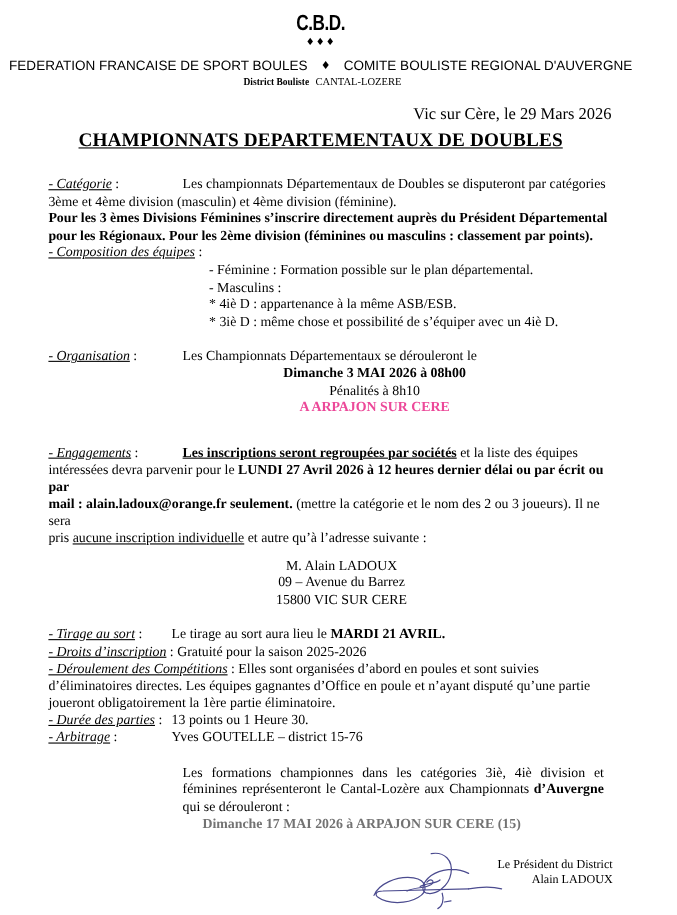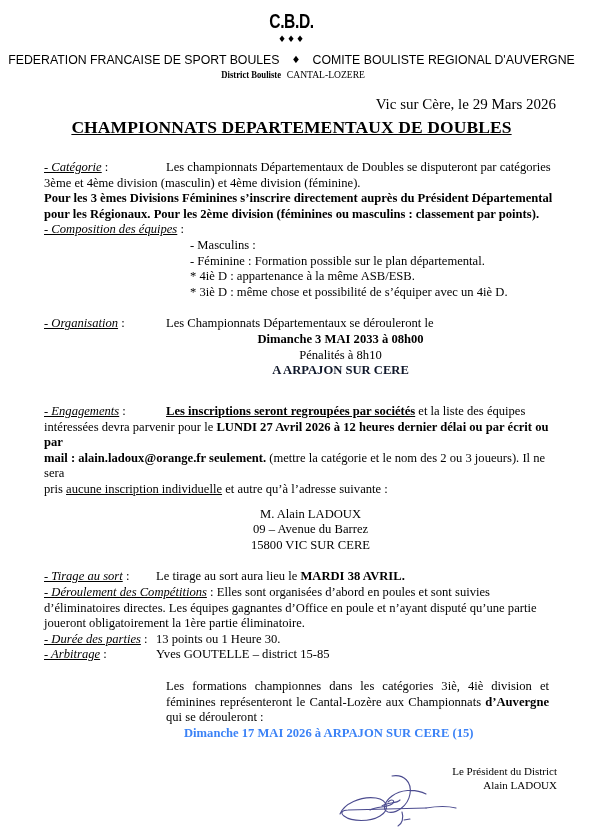--- a/index.html
+++ b/index.html
@@ -107,22 +107,22 @@
     flex: 0 0 auto;
     white-space: nowrap;
   }
   .w120 { width: 122px; }
   .w108 { width: 112px; }
   .indent-sub { padding-left: 146px; }
   .center-ind {
     padding-left: 80px;
     text-align: center;
   }
-  .red { color: #0f172a; }
-  .blue { color: #3b82f6; }
+  .red { color: #ec4899; }
+  .blue { color: #737373; }
   .gap-sm { height: 9px; }
   .gap-md { height: 16px; }
   .gap-lg { height: 25px; }
   .addr {
     text-align: center;
     padding-left: 20px;
   }
   .just {
     text-align: justify;
     padding-left: 122px;
@@ -171,32 +171,32 @@
   <div class="body-wrap">
 
     <div class="row">
       <span class="row-lbl w120"><span class="lbl">- Catégorie</span><span> :</span></span>
       <span>Les championnats Départementaux de Doubles se disputeront par catégories</span>
     </div>
     <div class="para">3ème et 4ème division (masculin) et 4ème division (féminine).</div>
     <div class="para b">Pour les 3 èmes Divisions Féminines s’inscrire directement auprès du Président Départemental pour les Régionaux.  Pour les 2ème division (féminines ou masculins : classement par points).</div>
 
     <div class="para"><span class="lbl">- Composition des équipes</span><span> :</span></div>
+    <div class="para indent-sub">- Féminine : Formation possible sur le plan départemental.</div>
     <div class="para indent-sub">- Masculins :</div>
-    <div class="para indent-sub">- Féminine : Formation possible sur le plan départemental.</div>
     <div class="para indent-sub">* 4iè D : appartenance à la même ASB/ESB.</div>
     <div class="para indent-sub">* 3iè D : même chose et possibilité de s’équiper avec un 4iè D.</div>
 
     <div class="gap-md"></div>
 
     <div class="row">
       <span class="row-lbl w120"><span class="lbl">- Organisation</span><span> :</span></span>
       <span>Les Championnats Départementaux se dérouleront le</span>
     </div>
-    <div class="para center-ind b">Dimanche 3 MAI 2033 à 08h00</div>
+    <div class="para center-ind b">Dimanche 3 MAI 2026 à 08h00</div>
     <div class="para center-ind">Pénalités à 8h10</div>
     <div class="para center-ind b red">A ARPAJON SUR CERE</div>
 
     <div class="gap-lg"></div>
 
     <div class="row">
       <span class="row-lbl w120"><span class="lbl">- Engagements</span><span> :</span></span>
       <span><span class="b u">Les inscriptions seront regroupées par sociétés</span><span> et la liste des équipes</span></span>
     </div>
     <div class="para"><span>intéressées devra parvenir pour le </span><span class="b">LUNDI 27  Avril 2026 à 12 heures dernier délai ou par écrit ou par</span></div>
@@ -206,35 +206,39 @@
     <div class="gap-sm"></div>
 
     <div class="para addr">M. Alain LADOUX</div>
     <div class="para addr">09 – Avenue du Barrez</div>
     <div class="para addr">15800 VIC SUR CERE</div>
 
     <div class="gap-md"></div>
 
     <div class="row">
       <span class="row-lbl w108"><span class="lbl">- Tirage au sort</span><span> :</span></span>
-      <span><span>Le tirage au sort aura lieu le </span><span class="b">MARDI 38 AVRIL.</span></span>
-    </div>
-
-
+      <span><span>Le tirage au sort aura lieu le </span><span class="b">MARDI 21 AVRIL.</span></span>
+    </div>
+
+
+    <div class="row">
+      <span class="row-lbl"><span class="lbl">- Droits d’inscription</span><span> :</span>&nbsp;</span>
+      <span>Gratuité pour la saison 2025-2026</span>
+    </div>
 
     <div class="para"><span class="lbl">- Déroulement des Compétitions</span><span> :</span><span> Elles sont organisées d’abord en poules et sont suivies d’éliminatoires directes. Les équipes gagnantes d’Office en poule et n’ayant disputé qu’une partie joueront obligatoirement la 1ère partie éliminatoire.</span></div>
 
     <div class="row">
       <span class="row-lbl w108"><span class="lbl">- Durée des parties</span><span> :</span></span>
       <span>13 points ou 1 Heure 30.</span>
     </div>
 
     <div class="row">
       <span class="row-lbl w108"><span class="lbl">- Arbitrage</span><span> :</span></span>
-      <span>Yves GOUTELLE – district 15-85</span>
+      <span>Yves GOUTELLE – district 15-76</span>
     </div>
 
     <div class="gap-md"></div>
 
     <div class="just"><span>Les formations championnes dans les catégories  3iè, 4iè division et féminines représenteront le Cantal-Lozère aux Championnats </span><span class="b">d’Auvergne</span><span> qui se dérouleront :</span></div>
     <div class="final-blue blue">Dimanche 17 MAI 2026 à ARPAJON SUR CERE (15)</div>
 
     <div class="sign-block">
       <div>Le Président du District</div>
       <div>Alain LADOUX</div>

